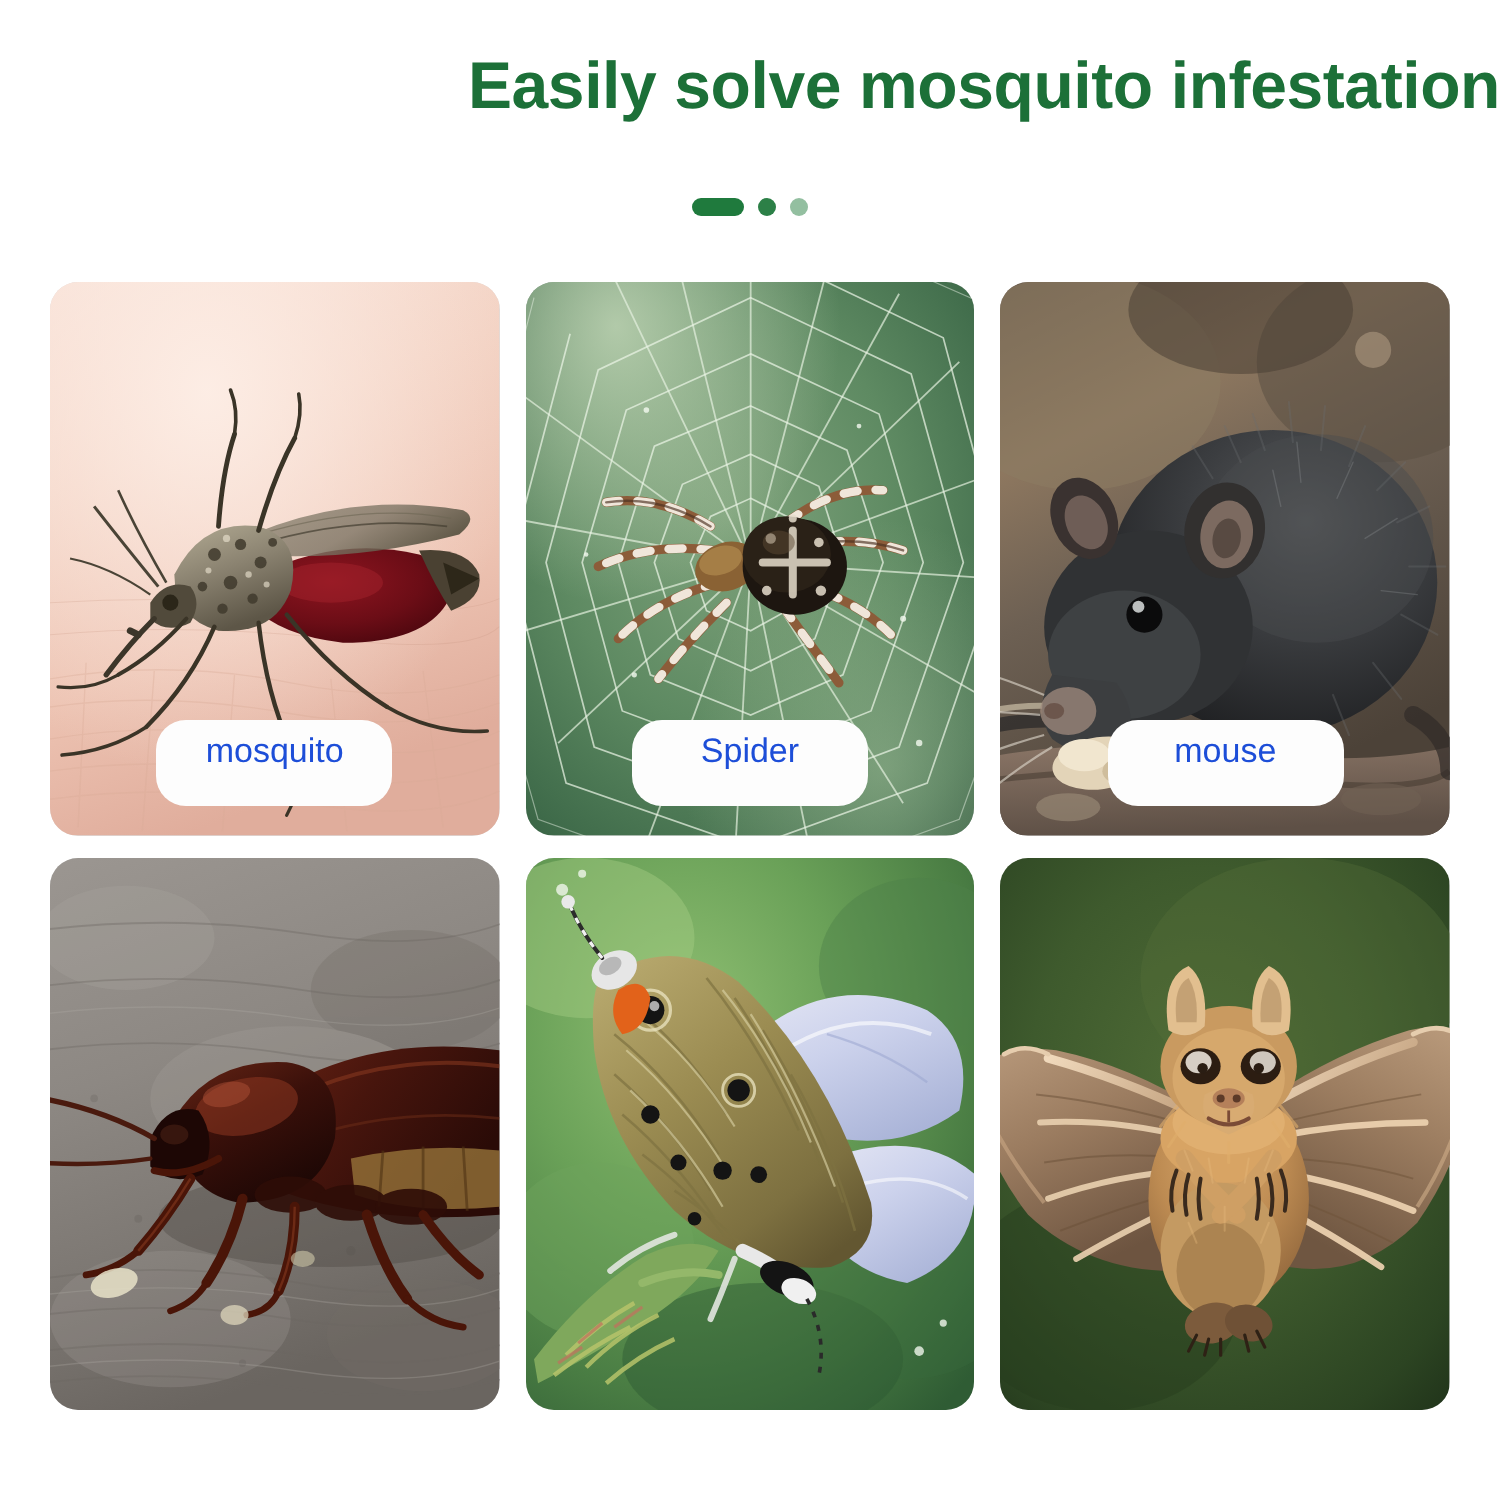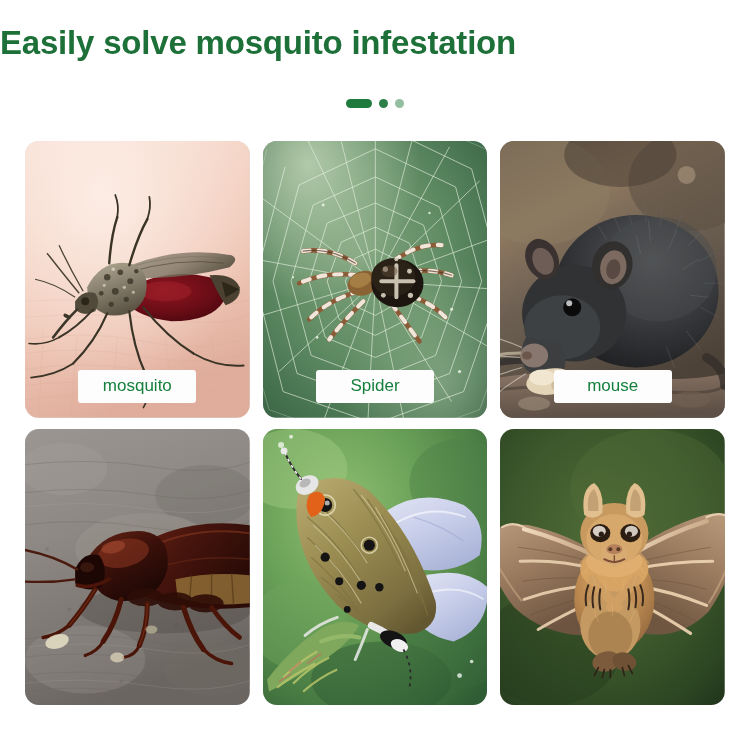--- a/index.html
+++ b/index.html
@@ -19,21 +19,21 @@
     height: 750px;
     background: #ffffff;
   }
 
   
   .title {
     position: absolute;
     top: 22px;
     left: 0;
     width: 750px;
-    text-align: left;
+    text-align: right;
     font-size: 33px;
     font-weight: bold;
     color: #1c7038;
     letter-spacing: -0.2px;
     line-height: 1.25;
     white-space: nowrap;
   }
 
   
   .pager {
@@ -91,26 +91,26 @@
     width: 100%;
     height: 100%;
     display: block;
   }
   .label {
     position: absolute;
     left: 50%;
     transform: translateX(-50%);
     bottom: 15px;
     min-width: 118px;
-    padding: 6px 16px 7px;
+    padding: 6px 16px 17px;
     background: #fdfdfd;
-    border-radius: 3px;
+    border-radius: 15px;
     text-align: center;
     font-size: 17px;
-    color: #15803d;
+    color: #1d4ed8;
     line-height: 1.15;
     box-sizing: border-box;
     white-space: nowrap;
   }
 </style>
 </head>
 <body>
 
 <div class="page">
 

